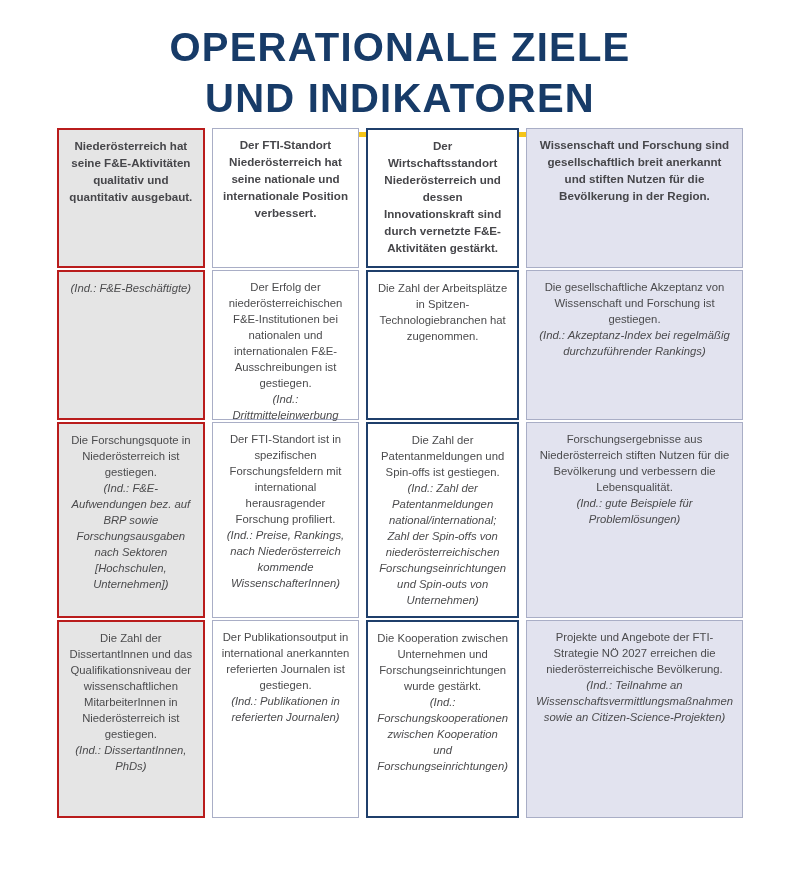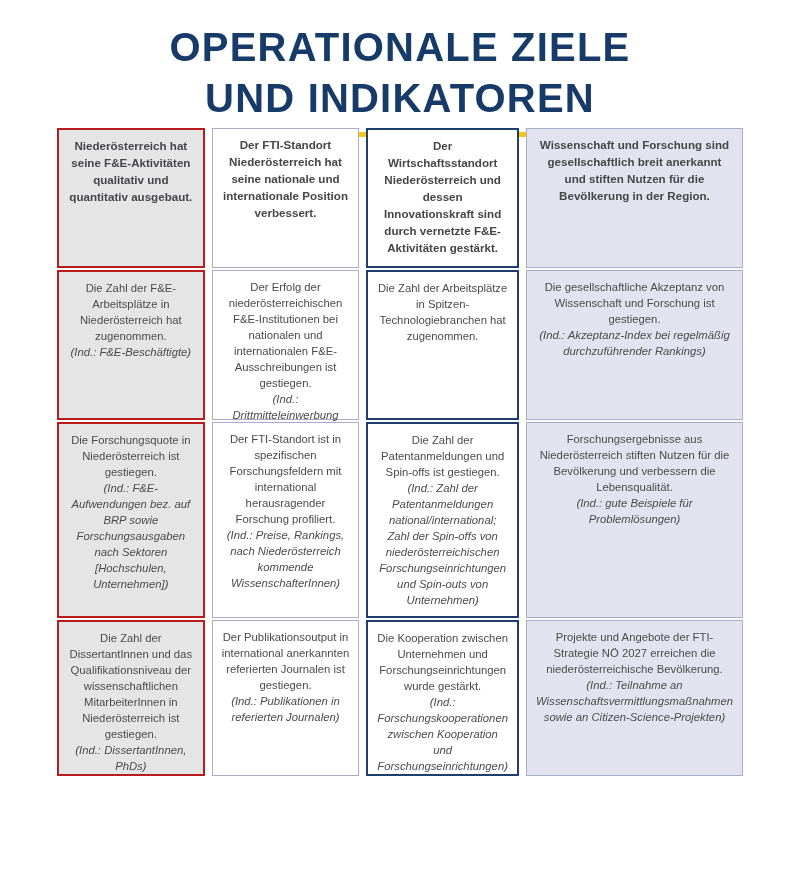--- a/index.html
+++ b/index.html
@@ -66,21 +66,21 @@
     color: #4B4B4D;
   }
 
   .cell p { margin: 0; }
   .cell .ind { font-style: italic; display: block; }
 
   
   .row-head .cell { height: 140px; }
   .row-1 .cell { height: 150px; }
   .row-2 .cell { height: 196px; }
-  .row-3 .cell { height: 156px; }
+  .row-3 .cell { height: 198px; }
 
   
   .c1 { background: #e5e5e5; border: 2px solid #b91c1c; }
   .c2 { background: #FFFFFF; border: 1.5px solid #A9AEC6; }
   .c3 { background: #FFFFFF; border: 2px solid #1F3F6B; }
   .c4 { background: #E2E3EF; border: 1.5px solid #A9AEC6; }
 
   .row-head .cell {
     font-weight: bold;
     color: #46464A;
@@ -115,21 +115,20 @@
           <p>Der Wirtschaftsstandort Niederösterreich und dessen Innovationskraft sind durch vernetzte F&amp;E-Aktivitäten gestärkt.</p>
         </div>
       <div class="cell c4">
           <p>Wissenschaft und Forschung sind gesellschaftlich breit anerkannt und stiften Nutzen für die Bevölkerung in der Region.</p>
         </div>
     </div>
 
     <div class="gridrow row-1">
       <div class="cell c1">
           <p>
-        <span>Die Zahl der F&amp;E-Arbeitsplätze in Niederösterreich hat zugenommen.</span>
         <span class="ind">(Ind.: F&amp;E-Beschäftigte)</span>
       </p>
         </div>
       <div class="cell c2">
           <p>
         <span>Der Erfolg der niederösterreichischen F&amp;E-Institutionen bei nationalen und internationalen F&amp;E-Ausschreibungen ist gestiegen.</span>
         <span class="ind">(Ind.: Drittmitteleinwerbung national, international)</span>
       </p>
         </div>
       <div class="cell c3">

